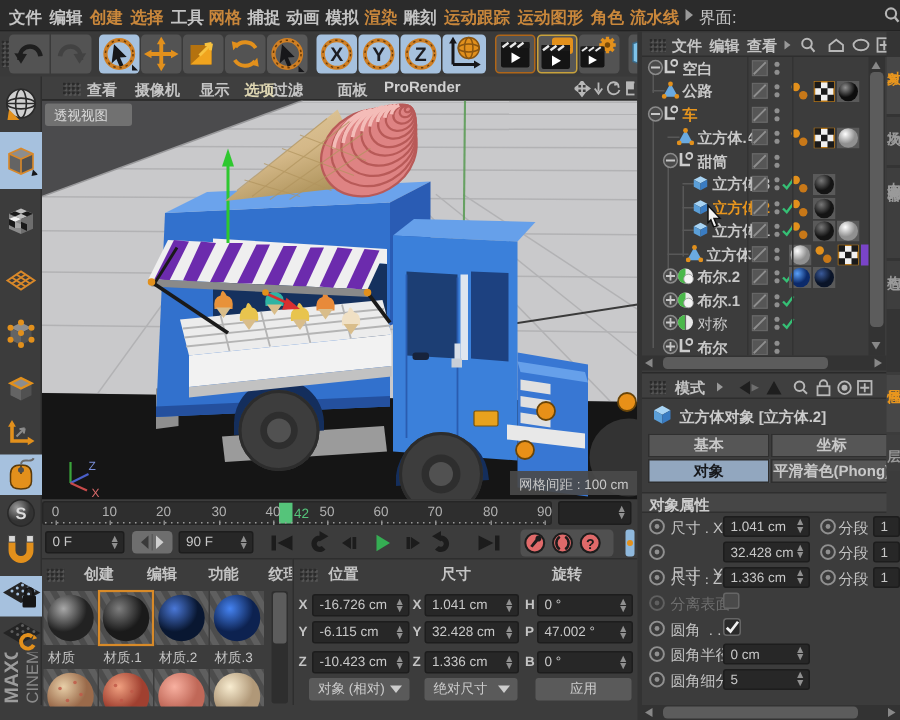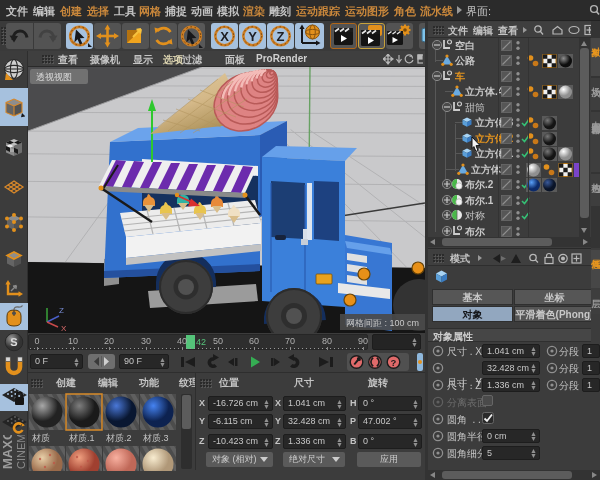--- a/index.html
+++ b/index.html
@@ -920,21 +920,21 @@
           <circle cx="7.5" cy="7" r="6.5" fill="url(#gsphW13347)"></circle>
         </svg>
 <svg class="abs" style="left:13px;top:63px" width="12" height="12">
           <circle cx="6" cy="6" r="4.6" fill="#4a4a4a" stroke="#8a8a8a" stroke-width="1"></circle>
           <path d="M3 6 h6" stroke="#c8c8c8" stroke-width="1.2"></path>
         </svg>
 <svg class="abs" style="left:23px;top:63px" width="12" height="12">
           <path d="M3 1 v8 h6" stroke="#cccccc" stroke-width="1.8" fill="none"></path>
           <circle cx="8.5" cy="3" r="2" fill="none" stroke="#cccccc" stroke-width="1.2"></circle>
         </svg>
-<div class="abs" style="left:37px;top:63px;font-size:10px;font-weight:normal;color:#c8c8c8;white-space:nowrap">甜筒</div>
+<div class="abs" style="left:37px;top:63px;font-size:10px;font-weight:bold;color:#c8c8c8;white-space:nowrap">甜筒</div>
 <svg class="abs" style="left:73px;top:64px" width="11" height="11">
           <rect x="0.5" y="0.5" width="10" height="10" fill="#565656" stroke="#6a6a6a" stroke-width="0.8"></rect>
           <line x1="1.5" y1="9.5" x2="9.5" y2="1.5" stroke="#8f8f8f" stroke-width="1.2"></line>
         </svg>
 <svg class="abs" style="left:86px;top:64px" width="8" height="11">
           <circle cx="4" cy="2.8" r="1.7" fill="#8f8f8f"></circle>
           <circle cx="4" cy="8.2" r="1.7" fill="#8f8f8f"></circle>
         </svg>
 <div class="abs" style="left:27px;top:84px;width:8px;height:1px;background:#585858"></div>
 <svg class="abs" style="left:33px;top:78px" width="12" height="12">
@@ -1234,20 +1234,21 @@
             <line x1="86.5" y1="3.5" x2="86.5" y2="9.5"></line>
             <line x1="83.5" y1="6.5" x2="89.5" y2="6.5"></line>
           </g>
         </svg>
 </div>
 <svg class="abs" style="left:6px;top:248px" width="15" height="15">
         <path d="M2 4.5 L7.5 1.5 L13 4.5 L7.5 7.5 Z" fill="#a8d4f4"></path>
         <path d="M2 4.5 L7.5 7.5 L7.5 13.5 L2 10.5 Z" fill="#5b9fd8"></path>
         <path d="M7.5 7.5 L13 4.5 L13 10.5 L7.5 13.5 Z" fill="#3a7cc2"></path>
       </svg>
+<div class="abs" style="left:25px;top:250px;font-size:10px;font-weight:bold;color:#cccccc">立方体对象 [立方体.2]</div>
 <div class="abs" style="left:86px;top:268px;width:81px;height:16px;background:#565656;border:1px solid #2f2f2f;color:#c8c8c8;font-size:10px;font-weight:bold;text-align:center;line-height:15px">坐标</div>
 <div class="abs" style="left:4px;top:268px;width:81px;height:16px;background:#565656;border:1px solid #2f2f2f;color:#c8c8c8;font-size:10px;font-weight:bold;text-align:center;line-height:15px">基本</div>
 <div class="abs" style="left:4px;top:285px;width:81px;height:16px;background:#92a7bf;border:1px solid #2f2f2f;color:#16181c;font-size:10px;font-weight:bold;text-align:center;line-height:15px">对象</div>
 <div class="abs" style="left:86px;top:285px;width:81px;height:16px;background:#565656;border:1px solid #2f2f2f;color:#c8c8c8;font-size:10px;font-weight:bold;text-align:center;line-height:15px">平滑着色(Phong)</div>
 <div class="abs" style="left:0;top:307px;width:163px;height:14px;background:#464646;border-top:1px solid #2f2f2f;border-bottom:1px solid #2f2f2f">
         <div class="abs" style="left:5px;top:1px;font-size:10px;font-weight:bold;color:#cccccc">对象属性</div>
       </div>
 <svg class="abs" style="left:4px;top:324px" width="12" height="12">
         <circle cx="6" cy="6" r="4.6" fill="#3a3a3a" stroke="#909090" stroke-width="1.3"></circle>
         <circle cx="6" cy="6" r="1.6" fill="#909090"></circle>

